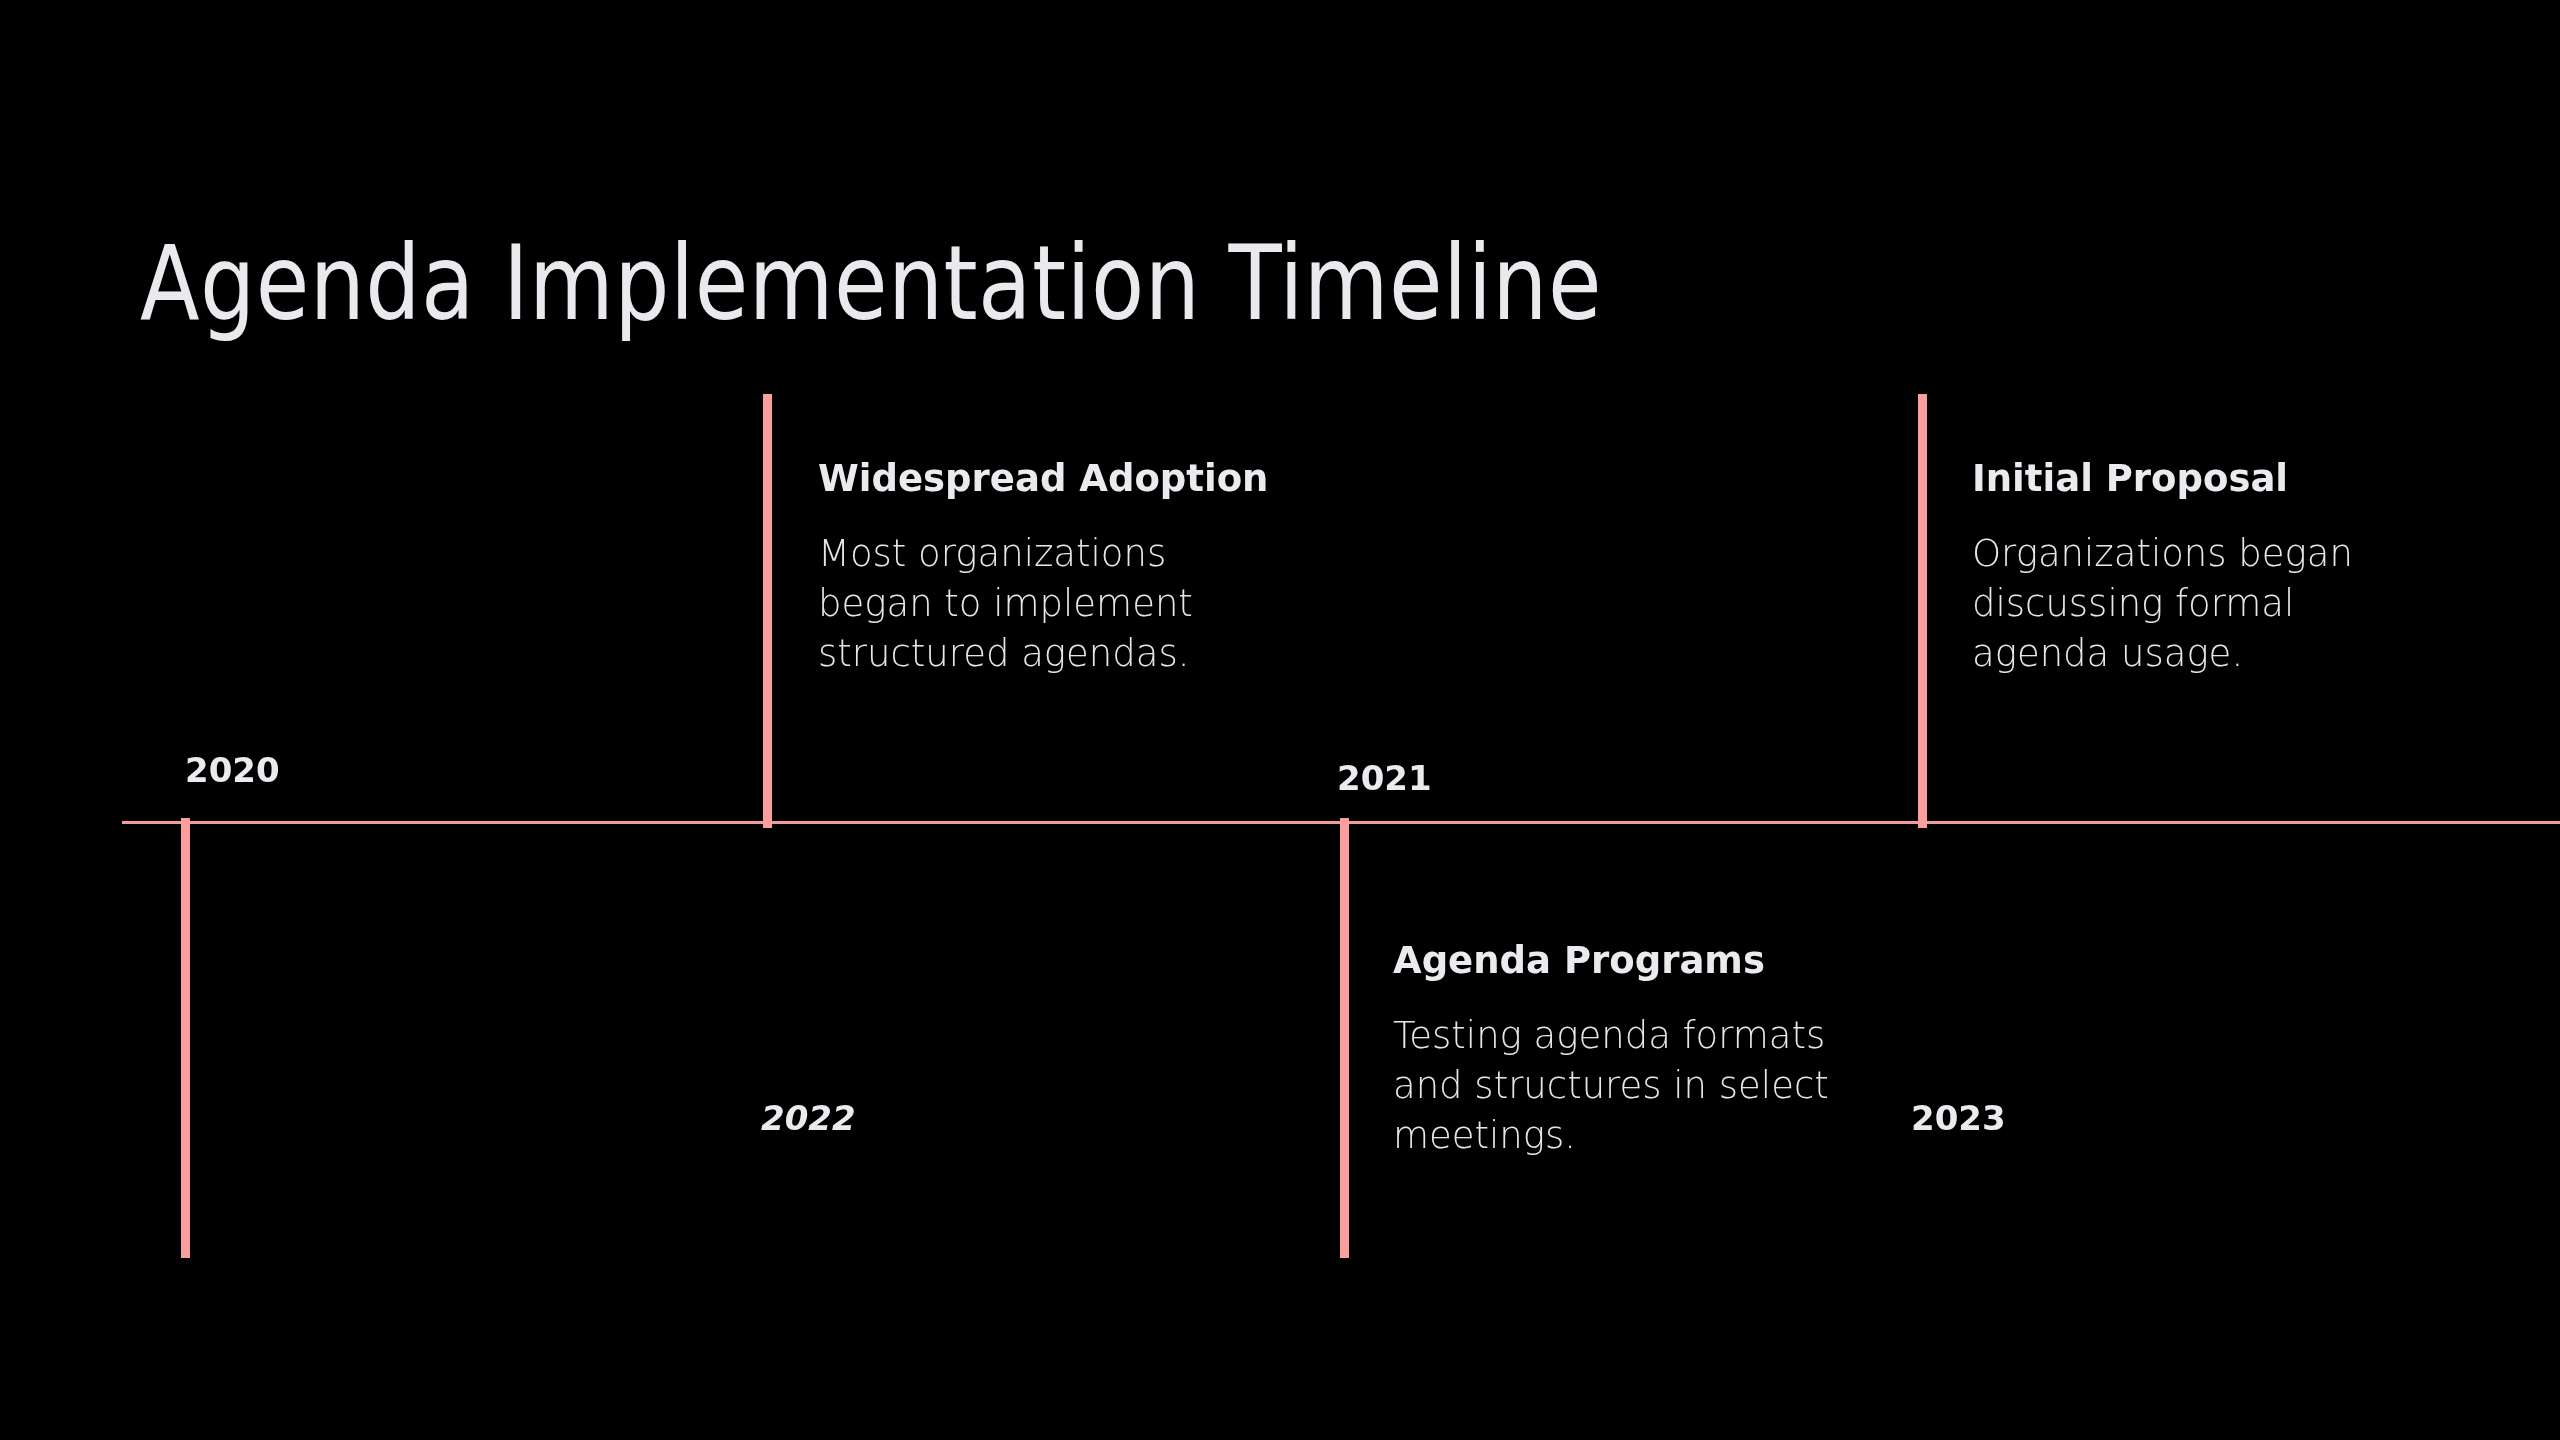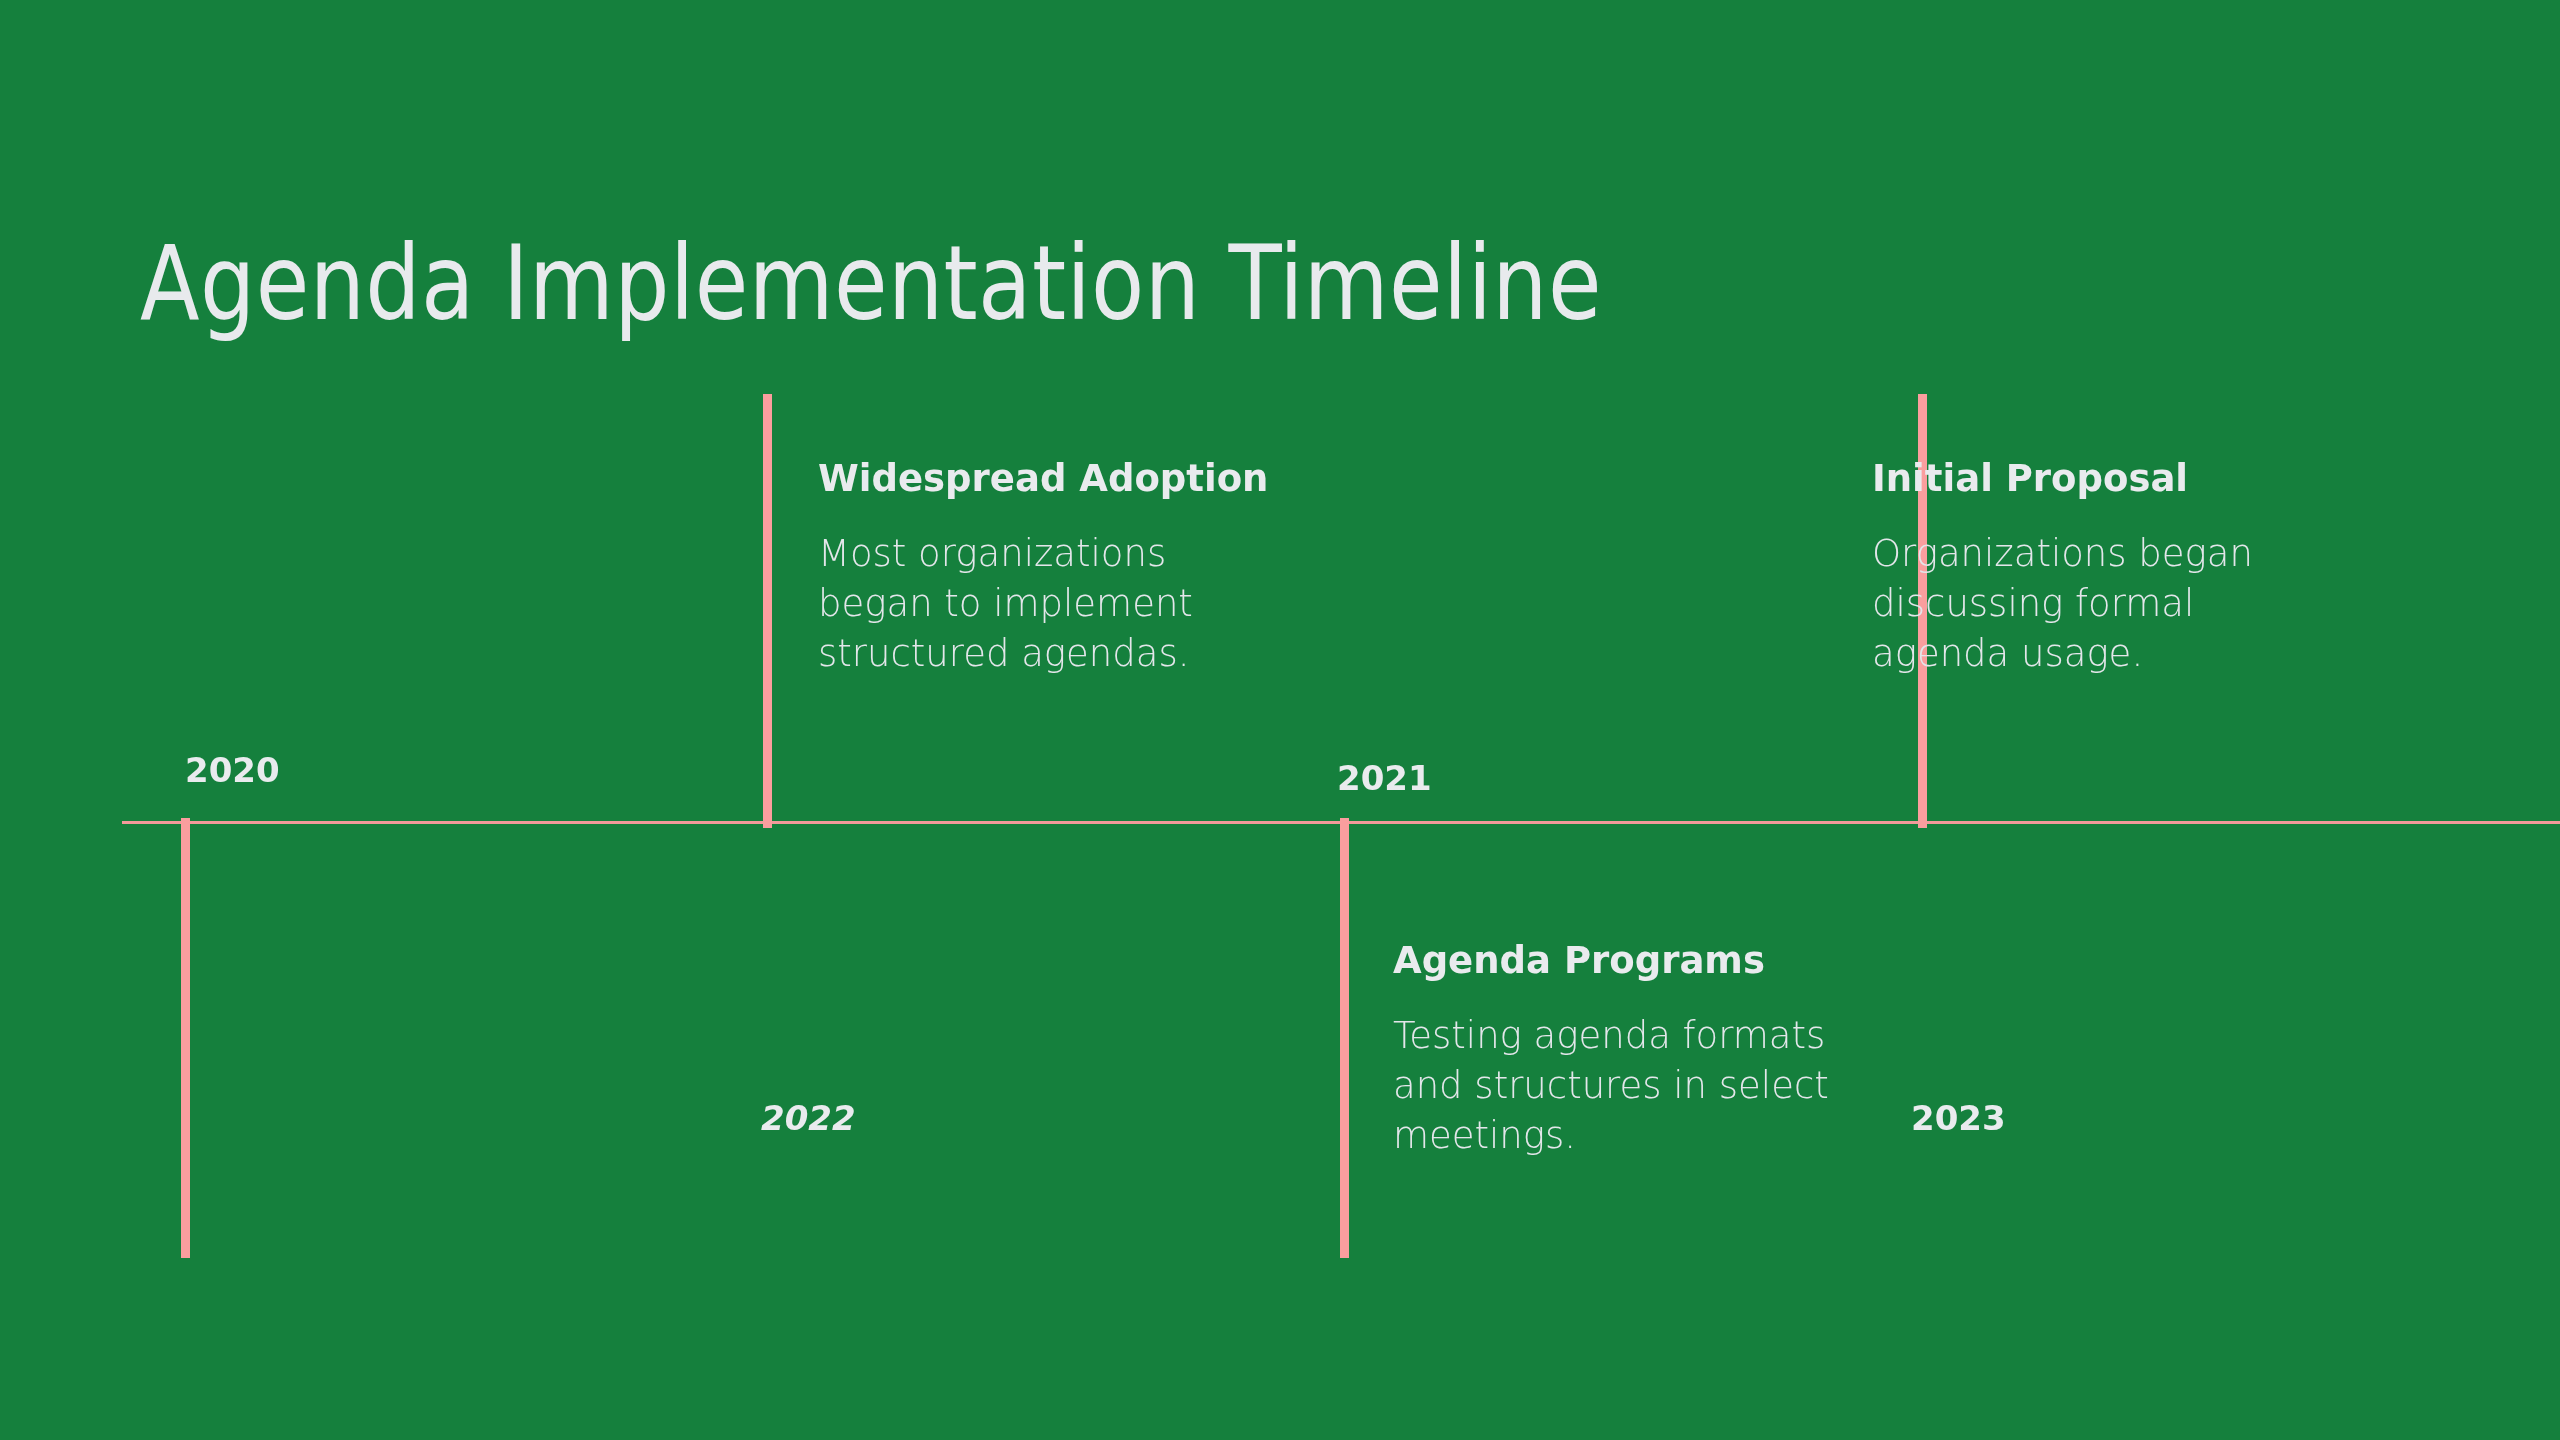--- a/index.html
+++ b/index.html
@@ -10,21 +10,21 @@
     width: 2560px;
     height: 1440px;
     overflow: hidden;
     font-family: "DejaVu Sans", "Liberation Sans", sans-serif;
   }
 
   #slide {
     position: relative;
     width: 2560px;
     height: 1440px;
-    background: #15803d;
+    background: #000000;
   }
 
   
   #slide-title {
     position: absolute;
     left: 140px;
     top: 152px;
     font-family: "Liberation Sans Narrow", "DejaVu Sans Condensed", "Liberation Sans", sans-serif;
     font-size: 104px;
     font-weight: 300;
@@ -75,21 +75,21 @@
   .milestone-desc {
     font-size: 37px;
     font-weight: 300;
     color: #e3e6ea;
     line-height: 1.36;
     margin: 0;
   }
 
   
   #milestone-0 { left: 818px;  top: 458px;  width: 430px; }
-  #milestone-1 { left: 1872px; top: 458px;  width: 430px; }
+  #milestone-1 { left: 1972px; top: 458px;  width: 430px; }
   #milestone-2 { left: 243px;  top: 940px;  width: 430px; }
   #milestone-3 { left: 1393px; top: 940px;  width: 470px; }
 
   
   .year-label {
     position: absolute;
     font-size: 34px;
     font-weight: bold;
     color: #e9ebee;
     white-space: nowrap;

